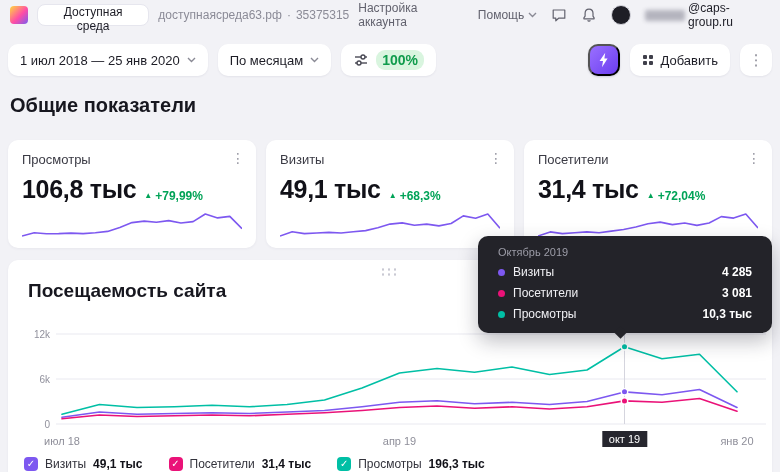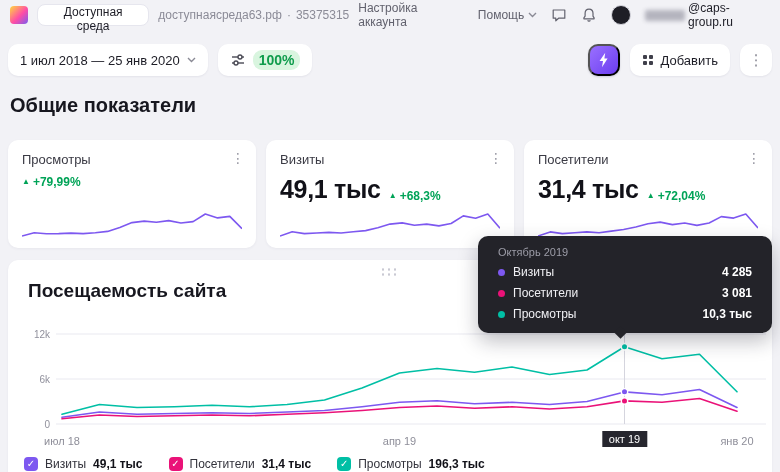--- a/index.html
+++ b/index.html
@@ -109,20 +109,26 @@
   </header>
 
   <div class="toolbar">
     <button class="pill">
       <span>1 июл 2018 — 25 янв 2020</span>
       <svg width="9" height="6" viewBox="0 0 9 6">
           <path d="M1 1l3.5 3.5L8 1" fill="none" stroke="#8a8a95" stroke-width="1.4"></path>
         </svg>
     </button>
     <button class="pill">
+      <span>По месяцам</span>
+      <svg width="9" height="6" viewBox="0 0 9 6">
+          <path d="M1 1l3.5 3.5L8 1" fill="none" stroke="#8a8a95" stroke-width="1.4"></path>
+        </svg>
+    </button>
+    <button class="pill">
       <svg width="16" height="16" viewBox="0 0 16 16">
         <line x1="2" y1="5" x2="14" y2="5" stroke="#4a4a55" stroke-width="1.4"></line>
           <circle cx="10" cy="5" r="2" fill="#fff" stroke="#4a4a55" stroke-width="1.4"></circle>
         <line x1="2" y1="11" x2="14" y2="11" stroke="#4a4a55" stroke-width="1.4"></line>
           <circle cx="6" cy="11" r="2" fill="#fff" stroke="#4a4a55" stroke-width="1.4"></circle>
       </svg>
       <span class="badge-100">100%</span>
     </button>
     <span class="spacer"></span>
     <button class="bolt-btn">
@@ -144,20 +150,21 @@
     </button>
   </div>
 
   <div class="section-title">Общие показатели</div>
 
   <div class="cards">
     <div class="card">
       <div class="card-title">Просмотры</div>
       <span class="card-kebab">⋮</span>
       <div class="card-value-row">
+        <span class="card-value">106,8 тыс</span>
         <span class="card-delta">
           <span class="tri">▲</span>
           <span>+79,99%</span>
         </span>
       </div>
       <svg class="spark" viewBox="0 0 220 32" preserveAspectRatio="none">
           <polyline points="0.0,28.0 12.2,24.8 24.4,25.8 36.7,25.6 48.9,25.1 61.1,25.6 73.3,24.8 85.6,23.4 97.8,19.4 110.0,14.6 122.2,13.1 134.4,14.3 146.7,12.6 158.9,15.0 171.1,13.6 183.3,6.0 195.6,9.9 207.8,8.4 220.0,20.7" fill="none" stroke="#7d58f0" stroke-width="1.6" stroke-linejoin="round" vector-effect="non-scaling-stroke"></polyline>
         </svg>
     </div>
     <div class="card">

